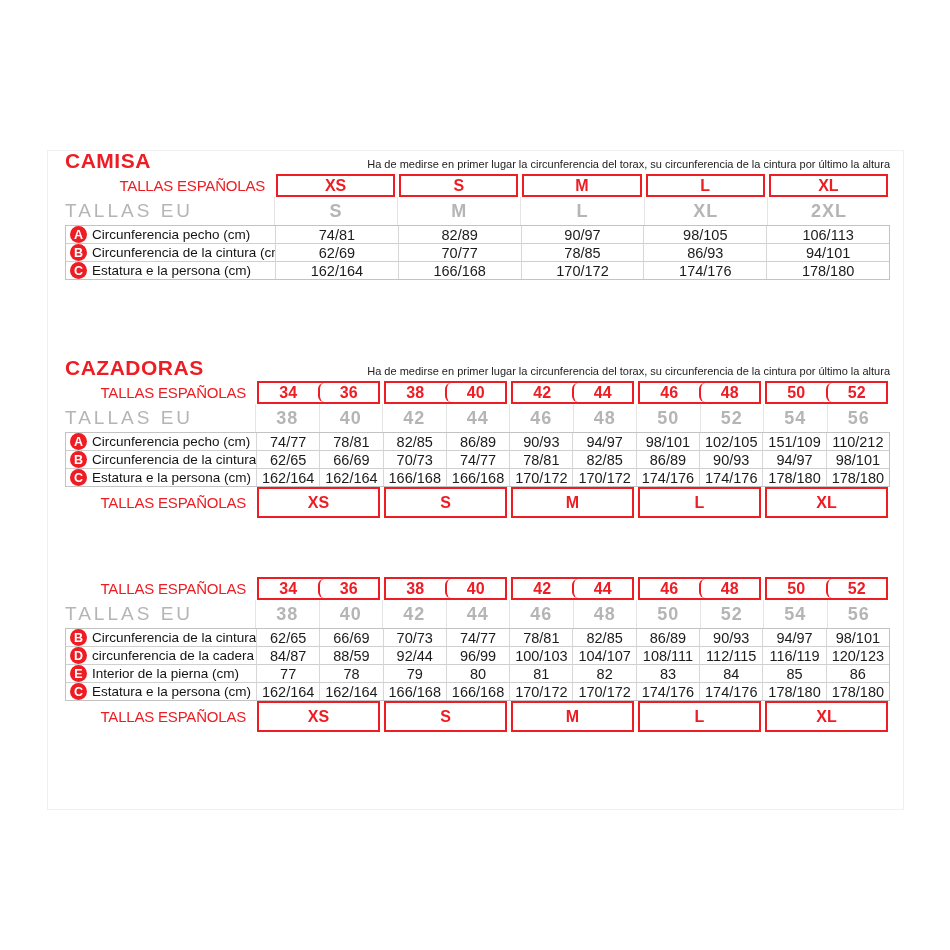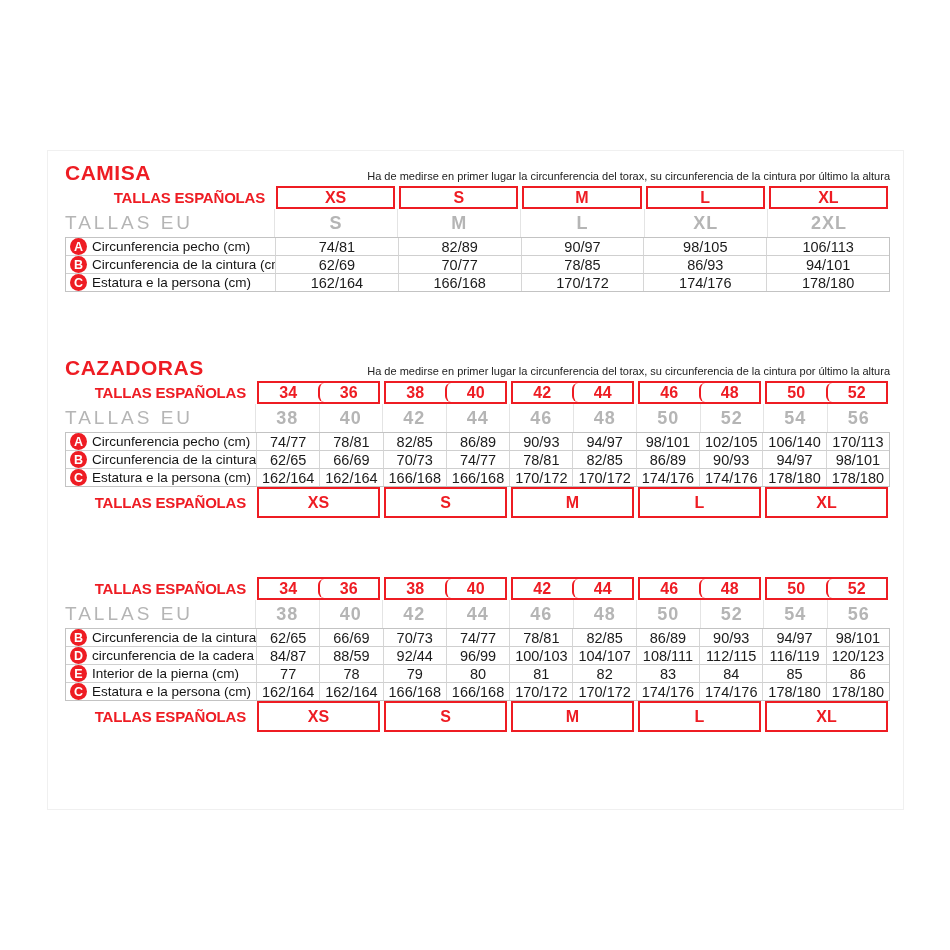--- a/index.html
+++ b/index.html
@@ -1,36 +1,36 @@
 <!DOCTYPE html>
 <html style="--red: #ee1c23;"><head>
 <meta charset="utf-8">
 <style>
   html,body{margin:0;padding:0;background:#fff;}
   body{width:950px;height:950px;position:relative;font-family:"Liberation Sans",sans-serif;
        -webkit-font-smoothing:antialiased;}
   .panel{position:absolute;left:47px;top:150px;width:855px;height:658px;
          border:1px solid #f0f0f0;background:#fff;}
   .section{position:absolute;left:65px;width:825px;}
-  #sec-camisa{top:159px;}
+  #sec-camisa{top:147px;}
   #sec-cazadoras{top:354px;}
   #sec-pantalones{top:577px;}
 
   .sec-header{display:flex;justify-content:space-between;align-items:flex-end;
               height:24px;margin-bottom:3px;}
   .sec-title{color:var(--red);font-size:21px;font-weight:bold;letter-spacing:.5px;line-height:1;}
   .sec-note{color:#222;font-size:11px;line-height:1.1;padding-bottom:1px;}
 
   .grid{display:grid;}
   .cols5 {grid-template-columns:209px repeat(5,1fr);}
   .cols10{grid-template-columns:190px repeat(10,1fr);}
 
   
   .row-spanish{height:23px;align-items:stretch;}
-  .lbl-esp{color:var(--red);font-weight:bold;font-size:15px;display:flex;
+  .lbl-esp{color:var(--red);font-weight:normal;font-size:15px;display:flex;
            align-items:center;justify-content:flex-end;padding-right:9px;letter-spacing:-.2px;}
   .red-box{border:2px solid var(--red);margin:0 2px;display:flex;align-items:stretch;}
   .red-box .half{flex:1;display:flex;align-items:center;justify-content:center;
                  color:var(--red);font-weight:bold;font-size:16px;}
   .red-box .half + .half{border-left:2px solid var(--red);border-radius:6px;}
 
   
   .row-eu{height:28px;}
   .lbl-eu{color:#b5b5b5;font-weight:normal;font-size:19px;letter-spacing:3px;
           display:flex;align-items:center;}
@@ -167,22 +167,22 @@
           <span>Circunferencia pecho (cm)</span>
         </div>
         <div class="m-val first-row">74/77</div>
         <div class="m-val first-row">78/81</div>
         <div class="m-val first-row">82/85</div>
         <div class="m-val first-row">86/89</div>
         <div class="m-val first-row">90/93</div>
         <div class="m-val first-row">94/97</div>
         <div class="m-val first-row">98/101</div>
         <div class="m-val first-row">102/105</div>
-        <div class="m-val first-row">106/140</div>
-        <div class="m-val first-row">170/113</div>
+        <div class="m-val first-row">151/109</div>
+        <div class="m-val first-row">110/212</div>
         <div class="m-label">
           <span class="badge">B</span>
           <span>Circunferencia de la cintura (cm)</span>
         </div>
         <div class="m-val">62/65</div>
         <div class="m-val">66/69</div>
         <div class="m-val">70/73</div>
         <div class="m-val">74/77</div>
         <div class="m-val">78/81</div>
         <div class="m-val">82/85</div>

